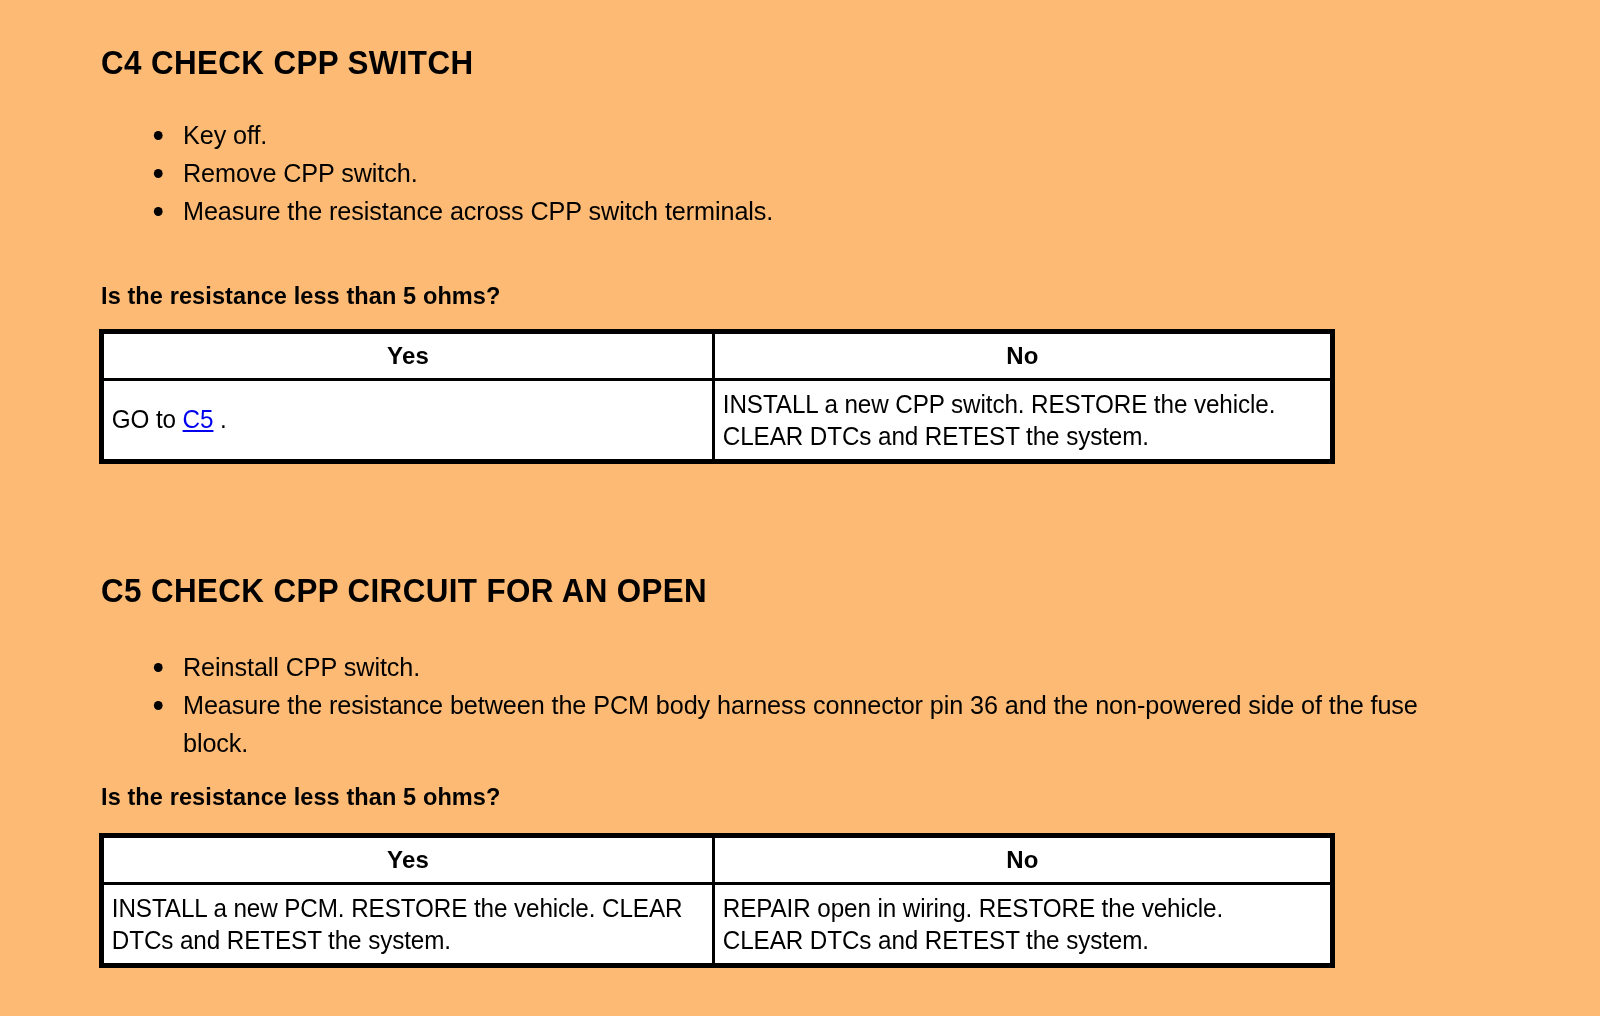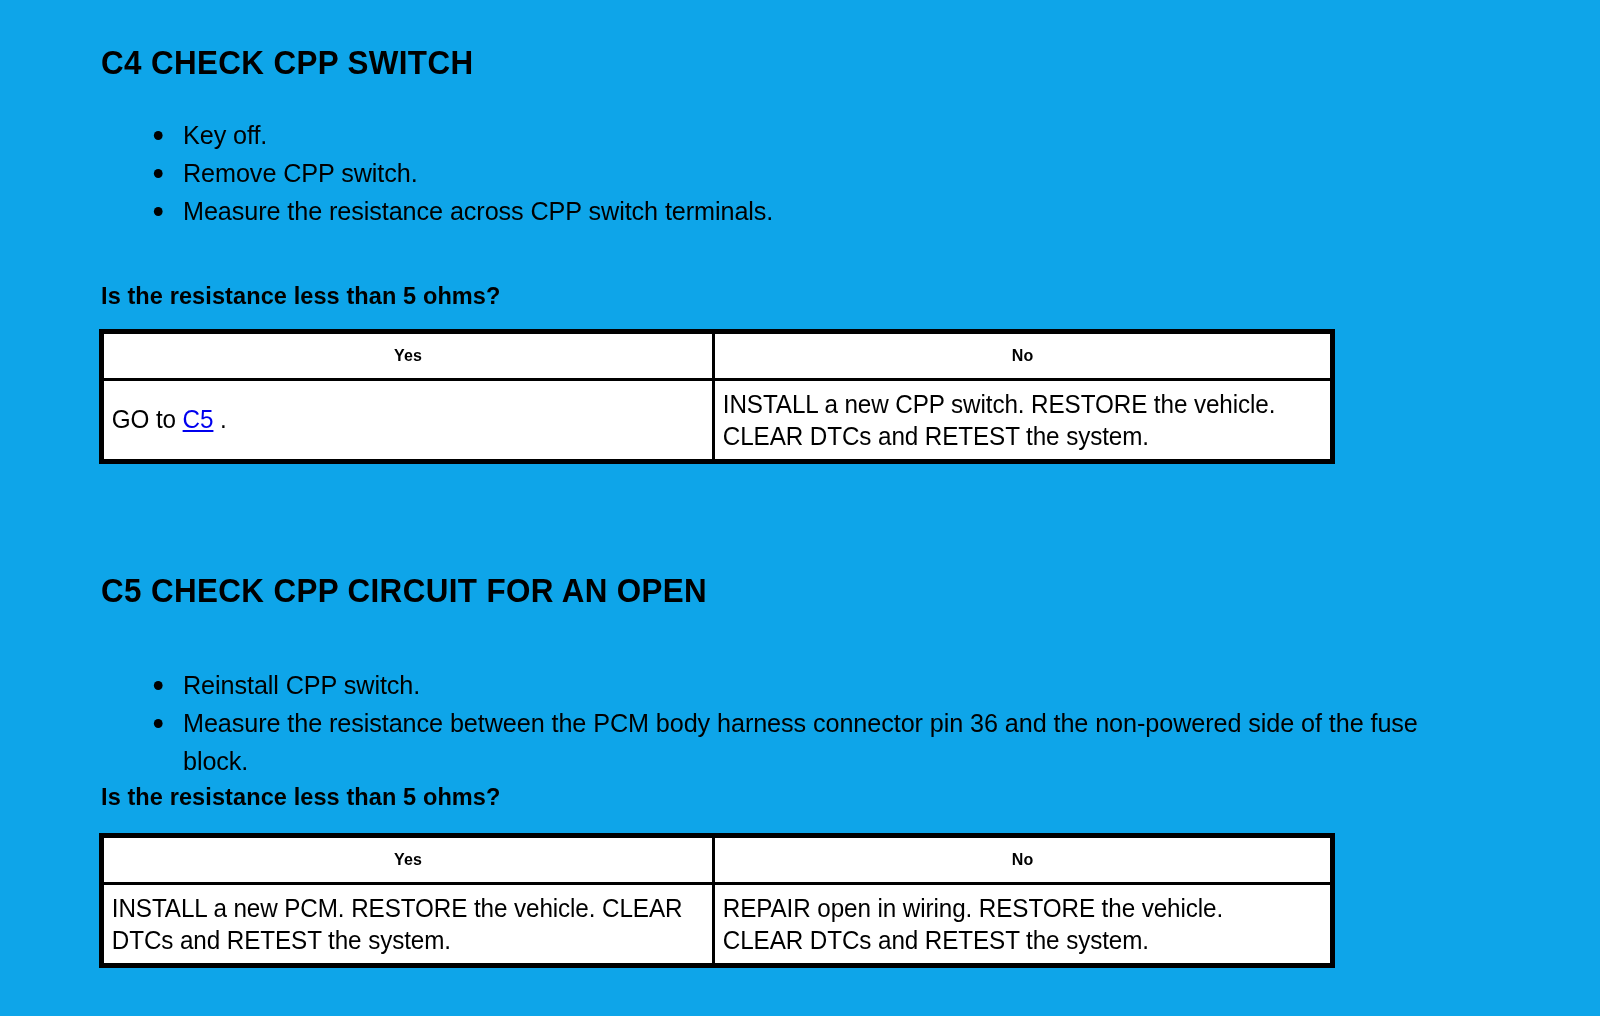--- a/index.html
+++ b/index.html
@@ -16,21 +16,21 @@
     color: #000000;
     -webkit-font-smoothing: none;
   }
 
   .page {
     position: absolute;
     left: 0;
     top: 0;
     width: 1600px;
     height: 1016px;
-    background: #0ea5e9;
+    background: #fdba74;
   }
 
   
   .section {
     position: absolute;
     left: 0;
     width: 1600px;
   }
   #section-c4 { top: 0; }
   #section-c5 { top: 528px; }
@@ -104,21 +104,21 @@
 
   .decision-table th,
   .decision-table td {
     border: 3px solid #000;
     padding: 0;
     vertical-align: top;
   }
   .decision-table th {
     height: 44px;
     text-align: center;
-    font-size: 16px;
+    font-size: 24px;
     font-weight: bold;
     letter-spacing: 0.2px;
     vertical-align: middle;
   }
   .decision-table td {
     height: 78px;
   }
   .cell-text {
     display: block;
     padding: 7px 6px 0 8px;
@@ -204,21 +204,21 @@
       </table>
       <div class="table-frame"></div>
     </div>
 
   </div>
 
   <div class="section" id="section-c5">
 
     <div class="section-heading">C5 CHECK CPP CIRCUIT FOR AN OPEN</div>
 
-    <ul class="bullet-list" style="top:138px;">
+    <ul class="bullet-list" style="top:120px;">
       <li class="bullet-item">
         <span class="bullet-dot"></span>
         <span>Reinstall CPP switch.</span>
       </li>
       <li class="bullet-item">
         <span class="bullet-dot"></span>
         <span>Measure the resistance between the PCM body harness connector pin 36 and the non-powered side of the fuse block.</span>
       </li>
     </ul>
 

